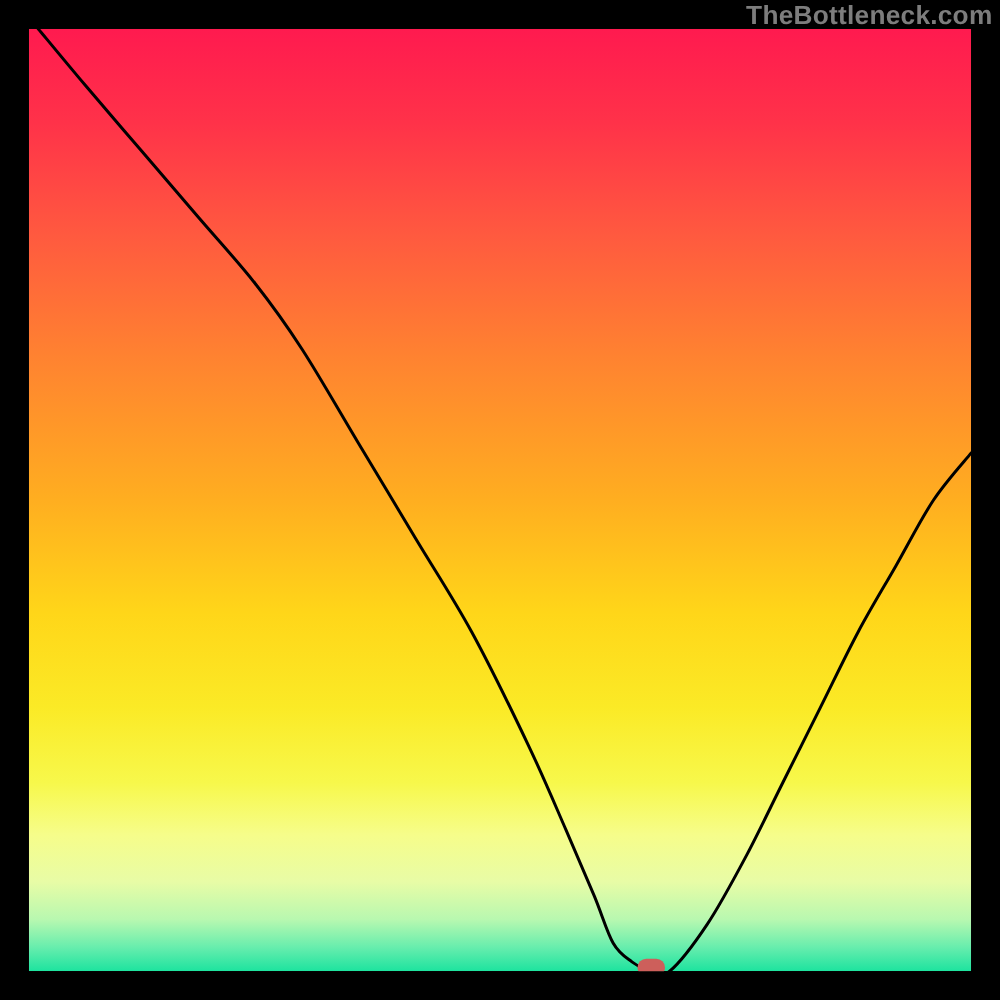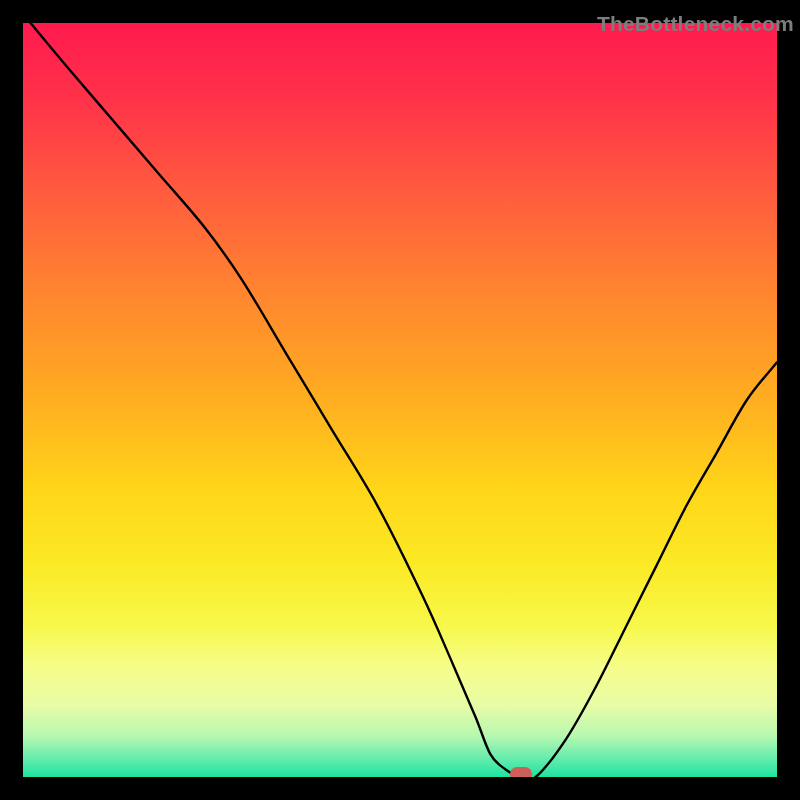--- a/index.html
+++ b/index.html
@@ -27,21 +27,21 @@
   .gradient {
     position: absolute;
     inset: 0;
   }
   .curve {
     position: absolute;
     inset: 0;
   }
   .watermark {
     position: absolute;
-    top: 12px;
+    top: 1px;
     right: 6px;
     font-family: Arial, Helvetica, sans-serif;
     font-weight: 700;
     font-size: 21px;
     color: #7d7d7d;
     letter-spacing: 0.2px;
   }
   .marker {
     position: absolute;
     width: 22px;

